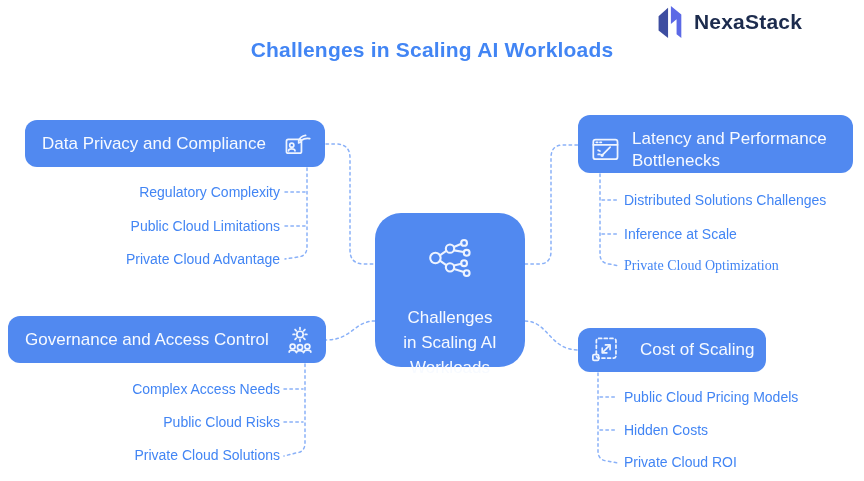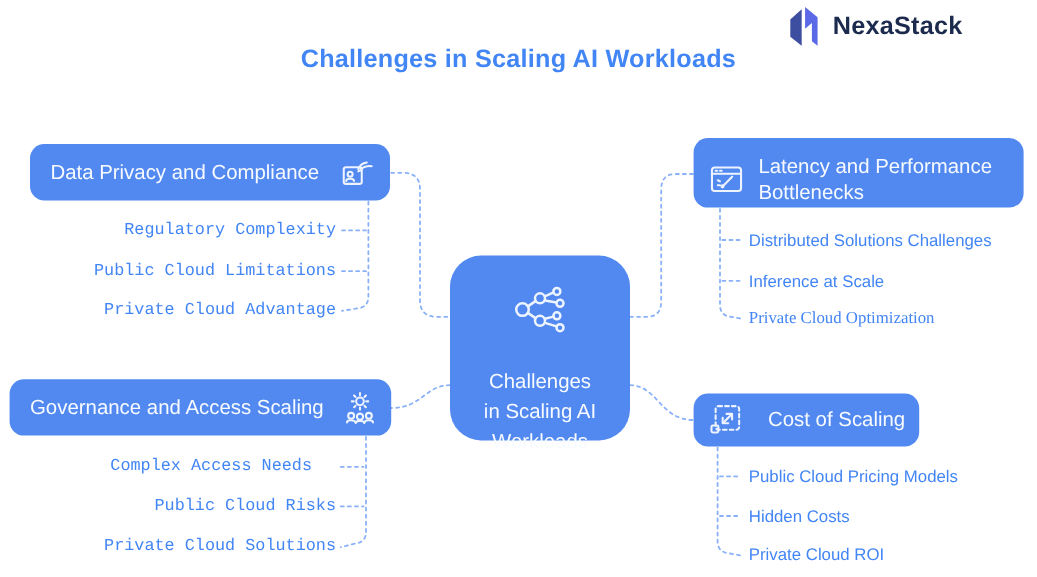--- a/index.html
+++ b/index.html
@@ -28,21 +28,21 @@
   .node-br{left:578px;top:328px;width:188px;height:44px;padding:0 8px 0 12px;box-sizing:border-box;gap:20px;}
 
   
   .center-node{position:absolute;left:375px;top:213px;width:150px;height:154px;background:#5189f0;
                border-radius:26px;display:flex;flex-direction:column;align-items:center;
                padding-top:22px;box-sizing:border-box;}
   .center-label{margin-top:24px;text-align:center;color:#f7faff;font-size:17px;font-weight:500;line-height:25px;}
 
   
   .sub{position:absolute;font-size:14px;font-weight:500;color:#4285f4;white-space:nowrap;}
-  .sub.r{text-align:left;font-family:Liberation Mono, monospace;}
+  .sub.r{text-align:left;}
 
   .icon{flex:0 0 auto;display:block;}
 </style>
 </head>
 <body>
 
 <div class="canvas">
 
   <svg class="wires" viewBox="0 0 864 481">
     <g fill="none" stroke="#8ab1f8" stroke-width="1.5" stroke-linecap="round" stroke-dasharray="2.5 3.4">
@@ -100,21 +100,21 @@
       <path d="M7.8,6.3 h1.2"></path>
       <path d="M10,17.3 L16.6,10.6"></path>
       <circle cx="9.6" cy="17.6" r="0.7"></circle>
       <path d="M6.2,13.2 l1.5,0.7"></path>
       <path d="M6.2,16.8 h1.6"></path>
     </svg>
     <span class="lbl">Latency and Performance Bottlenecks</span>
   </div>
 
   <div class="node node-bl">
-    <span class="lbl">Governance and Access Scaling</span>
+    <span class="lbl">Governance and Access Control</span>
     <svg class="icon" width="32" height="30" viewBox="0 0 26 24" fill="none" stroke="#eef4ff" stroke-width="1.4" stroke-linecap="round" stroke-linejoin="round">
       <circle cx="13" cy="7.5" r="2.6"></circle>
       <path d="M17.2,7.5 L18.6,7.5 M16,10.5 L17,11.5 M13,11.7 L13,13.1 M10,10.5 L9,11.5 M8.8,7.5 L7.4,7.5 M10,4.5 L9,3.5 M13,3.3 L13,1.9 M16,4.5 L17,3.5"></path>
       <circle cx="7" cy="17.3" r="2"></circle>
       <circle cx="13" cy="17.9" r="2.1"></circle>
       <circle cx="19" cy="17.3" r="2"></circle>
       <path d="M4.2,21.8 c0,-2 5.6,-2 5.6,0"></path>
       <path d="M10.2,22.2 c0,-2 5.6,-2 5.6,0"></path>
       <path d="M16.2,21.8 c0,-2 5.6,-2 5.6,0"></path>
     </svg>
@@ -151,21 +151,21 @@
       <div>Challenges</div>
       <div>in Scaling AI</div>
       <div>Workloads</div>
     </div>
   </div>
 
   <div class="sub r" style="right:584px;top:184px;">Regulatory Complexity</div>
   <div class="sub r" style="right:584px;top:218px;">Public Cloud Limitations</div>
   <div class="sub r" style="right:584px;top:251px;">Private Cloud Advantage</div>
 
-  <div class="sub r" style="right:604px;top:381px;">Complex Access Needs</div>
+  <div class="sub r" style="right:584px;top:381px;">Complex Access Needs</div>
   <div class="sub r" style="right:584px;top:414px;">Public Cloud Risks</div>
   <div class="sub r" style="right:584px;top:447px;">Private Cloud Solutions</div>
 
   <div class="sub" style="left:624px;top:192px;">Distributed Solutions Challenges</div>
   <div class="sub" style="left:624px;top:226px;">Inference at Scale</div>
   <div class="sub" style="left:624px;top:258px;font-family:Liberation Serif, serif;">Private Cloud Optimization</div>
 
   <div class="sub" style="left:624px;top:389px;">Public Cloud Pricing Models</div>
   <div class="sub" style="left:624px;top:422px;">Hidden Costs</div>
   <div class="sub" style="left:624px;top:454px;">Private Cloud ROI</div>

